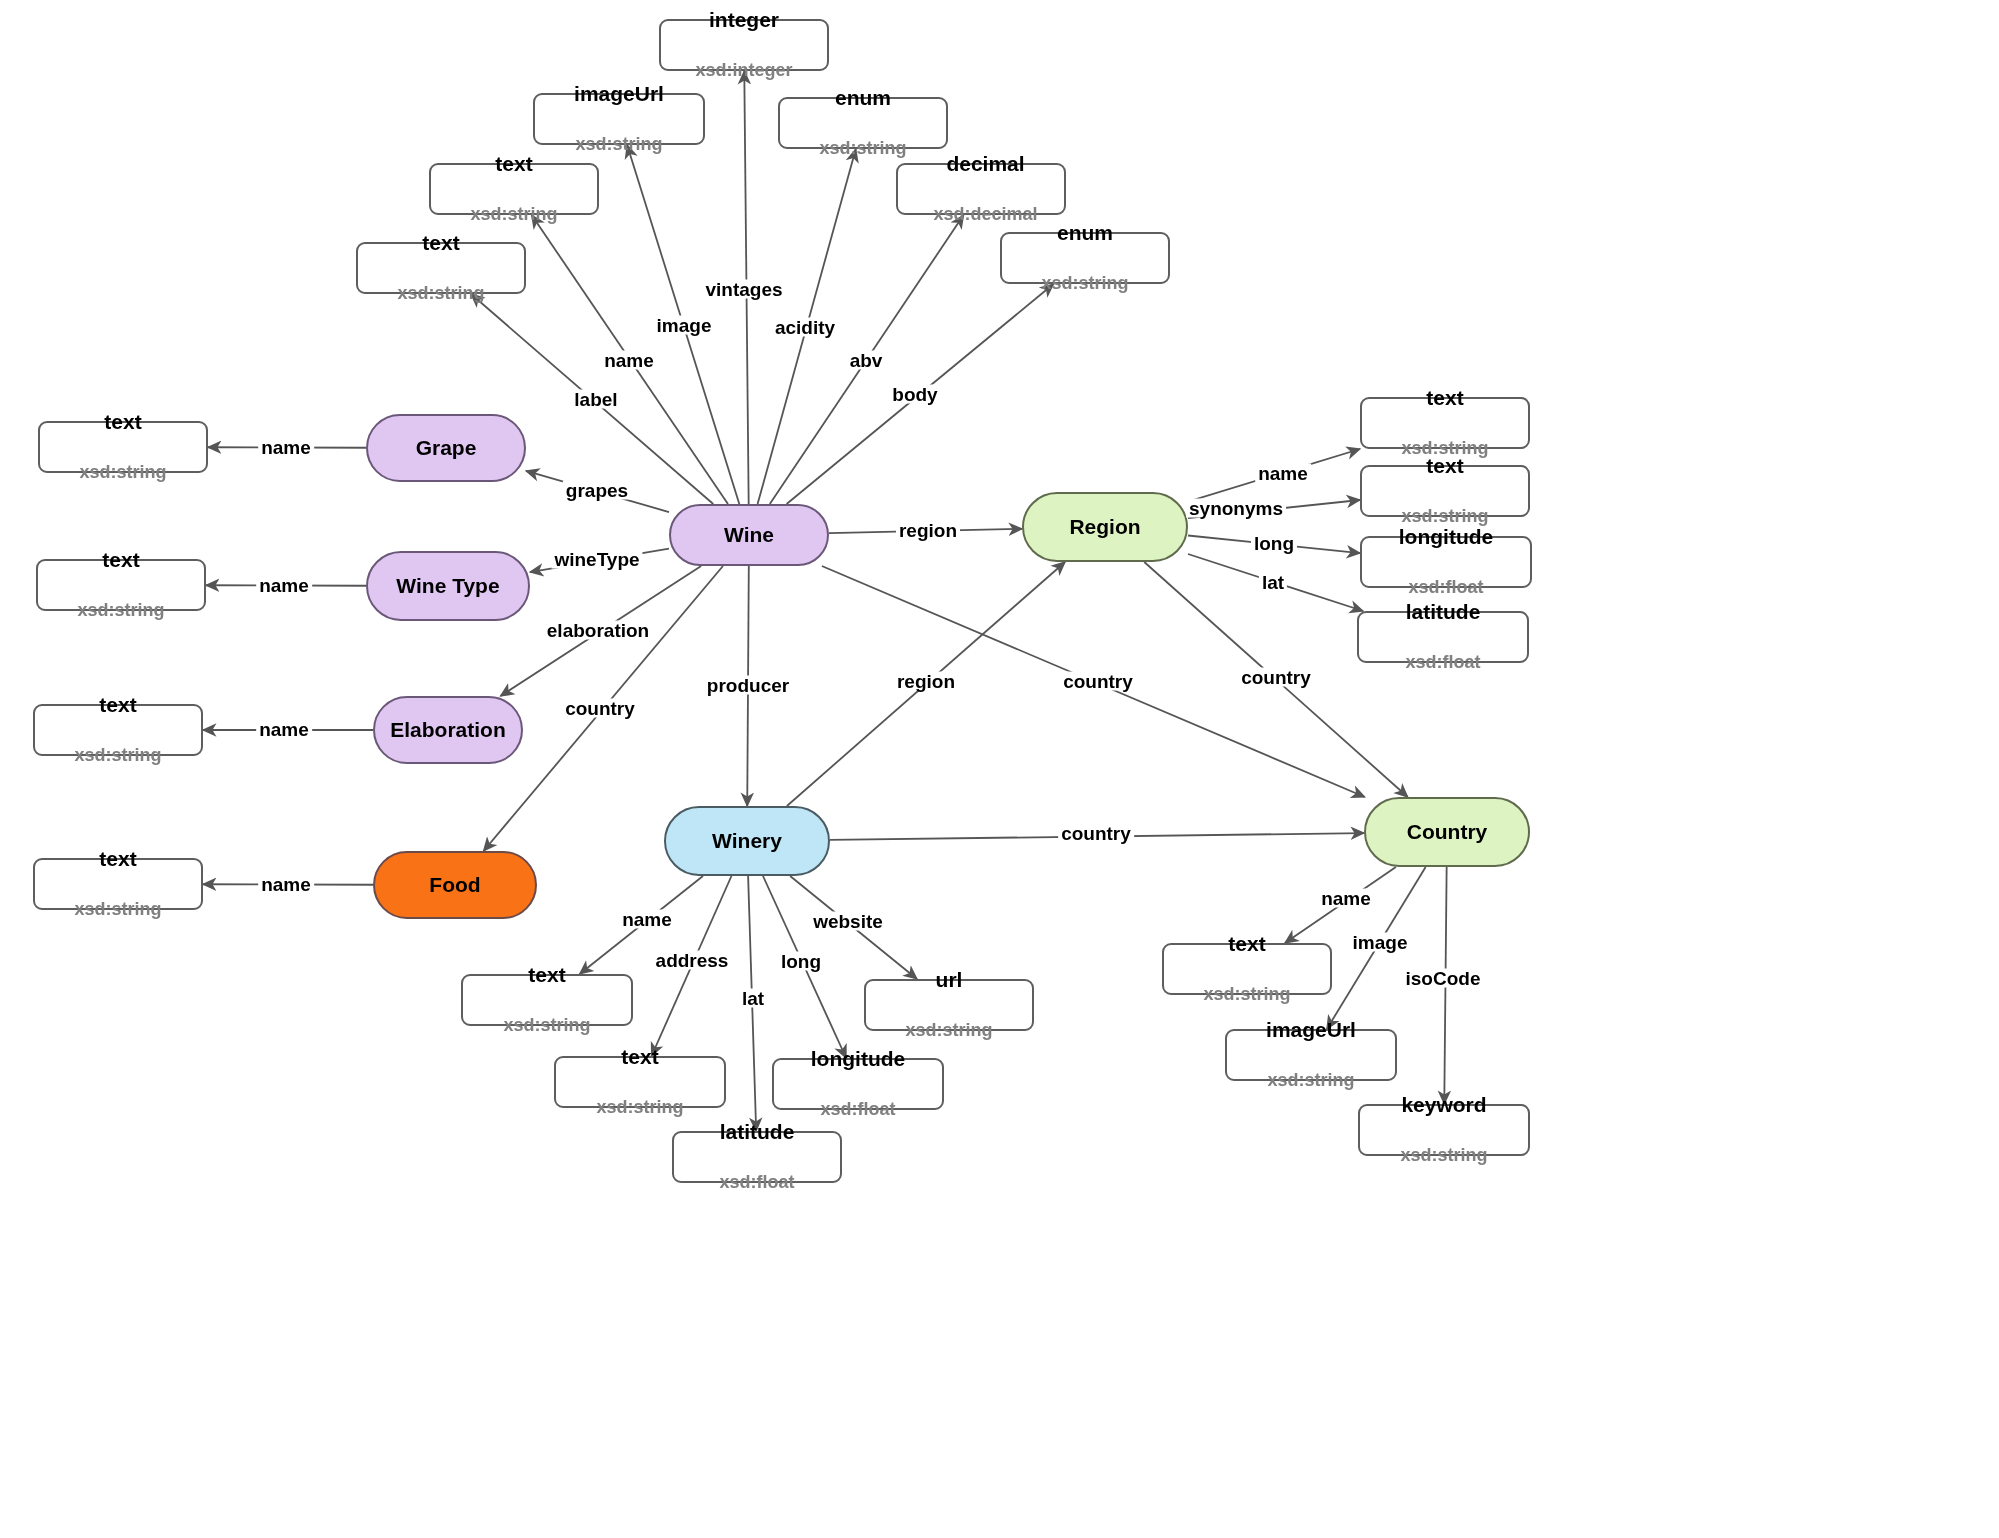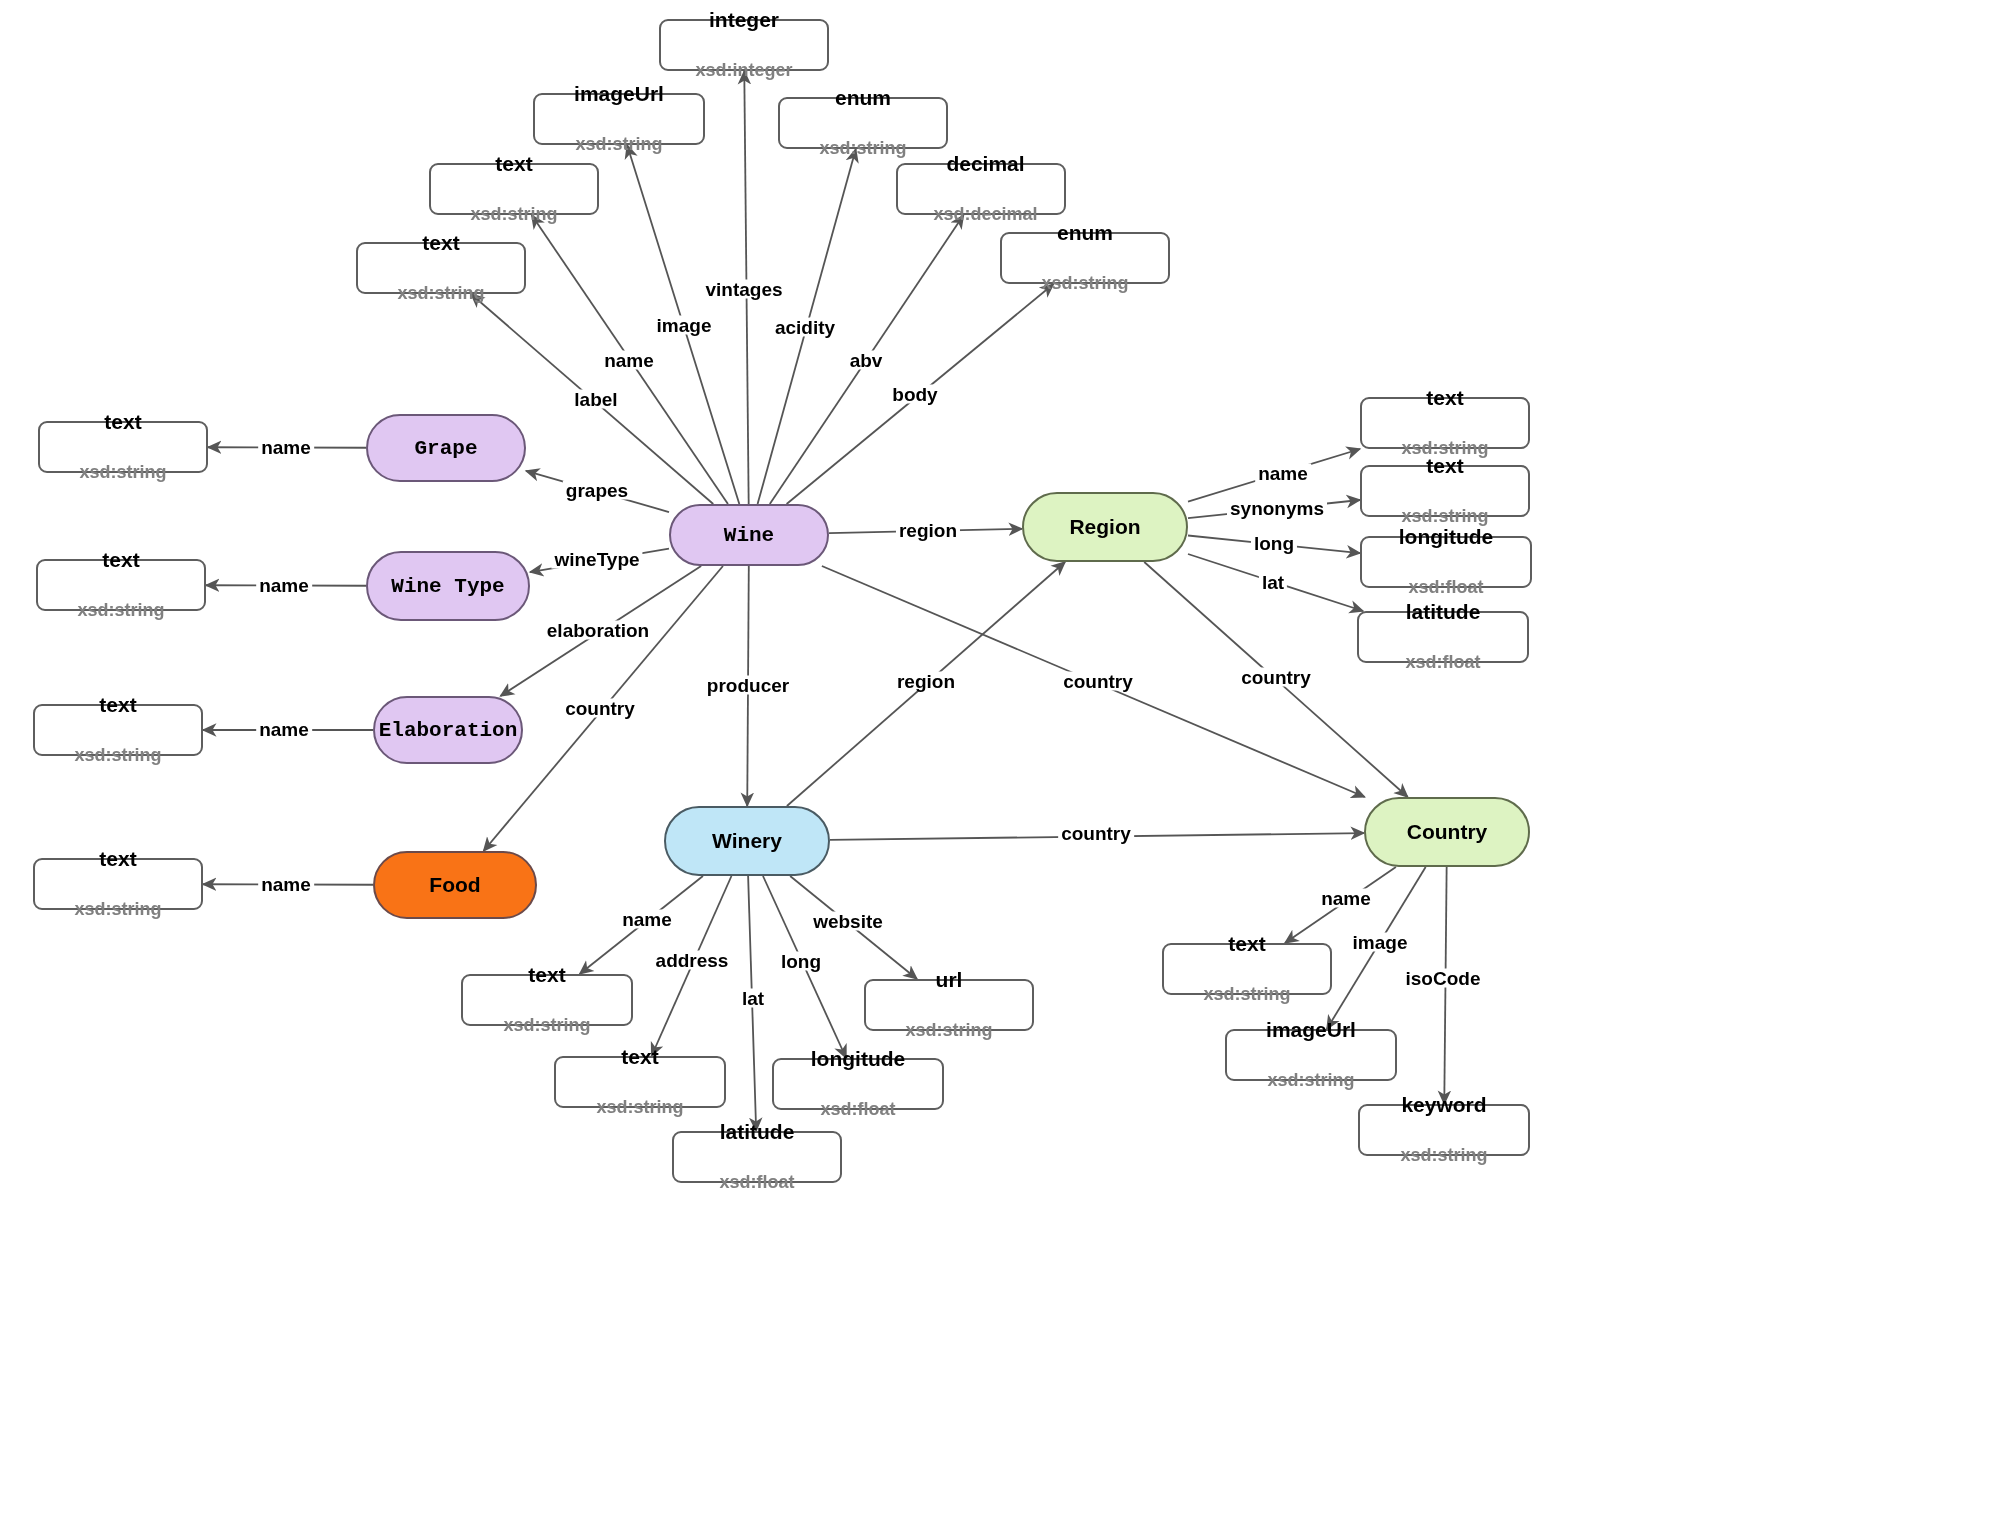--- a/index.html
+++ b/index.html
@@ -54,21 +54,20 @@
   
   .ent {
     border-radius: 999px;
     font-size: 21px;
     font-weight: bold;
     color: #000000;
   }
   .ent-purple {
     background: #e0c7f2;
     border: 2.5px solid #6b5878;
-    font-family: Liberation Mono, monospace;
   }
   .ent-green {
     background: #ddf3c2;
     border: 2.5px solid #5f6b4c;
   }
   .ent-blue {
     background: #bfe6f7;
     border: 2.5px solid #4a5b63;
   }
   .ent-pink {
@@ -264,21 +263,21 @@
       <div class="edge-label" style="left: 598px; top: 630px;">elaboration</div>
       <div class="edge-label" style="left: 600px; top: 708px;">country</div>
       <div class="edge-label" style="left: 928px; top: 530px;">region</div>
       <div class="edge-label" style="left: 748px; top: 685px;">producer</div>
       <div class="edge-label" style="left: 1098px; top: 681px;">country</div>
       <div class="edge-label" style="left: 286px; top: 447px;">name</div>
       <div class="edge-label" style="left: 284px; top: 585px;">name</div>
       <div class="edge-label" style="left: 284px; top: 729px;">name</div>
       <div class="edge-label" style="left: 286px; top: 884px;">name</div>
       <div class="edge-label" style="left: 1283px; top: 473px;">name</div>
-      <div class="edge-label" style="left: 1277px; top: 508px;">synonyms</div>
+      <div class="edge-label" style="left: 1236px; top: 508px;">synonyms</div>
       <div class="edge-label" style="left: 1274px; top: 543px;">long</div>
       <div class="edge-label" style="left: 1273px; top: 582px;">lat</div>
       <div class="edge-label" style="left: 1276px; top: 677px;">country</div>
       <div class="edge-label" style="left: 926px; top: 681px;">region</div>
       <div class="edge-label" style="left: 1096px; top: 833px;">country</div>
       <div class="edge-label" style="left: 647px; top: 919px;">name</div>
       <div class="edge-label" style="left: 692px; top: 960px;">address</div>
       <div class="edge-label" style="left: 753px; top: 998px;">lat</div>
       <div class="edge-label" style="left: 801px; top: 961px;">long</div>
       <div class="edge-label" style="left: 848px; top: 921px;">website</div>

